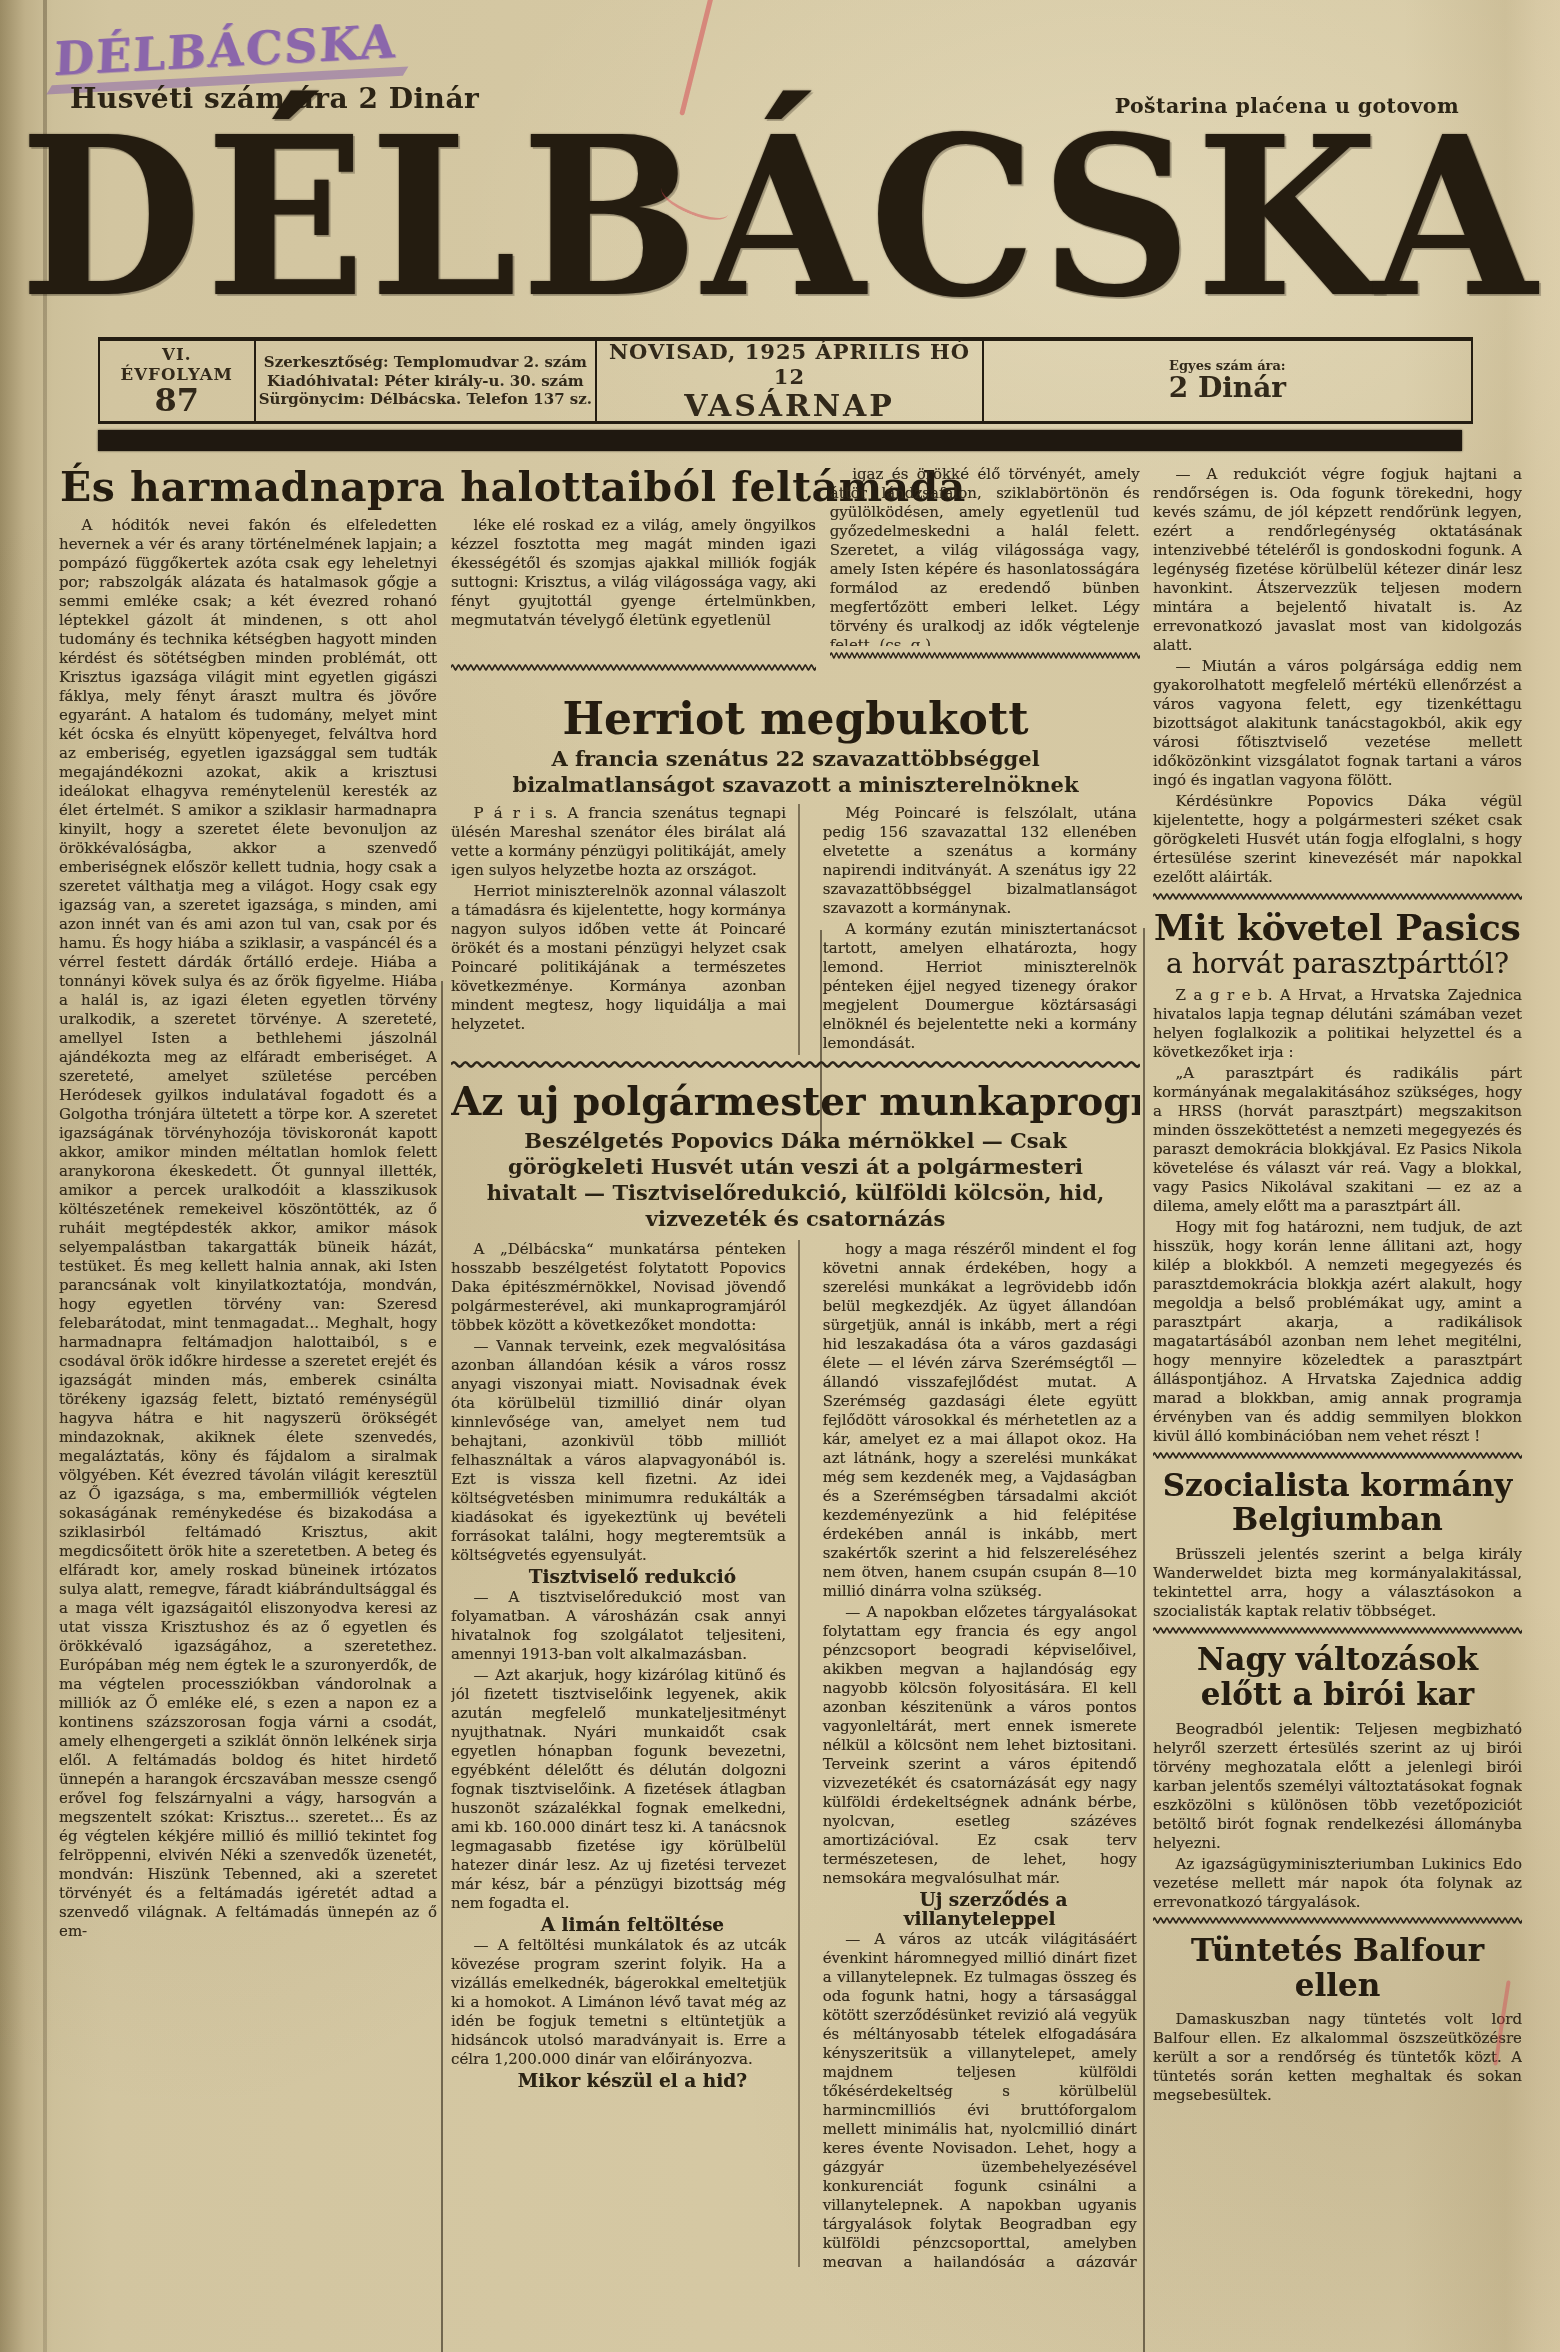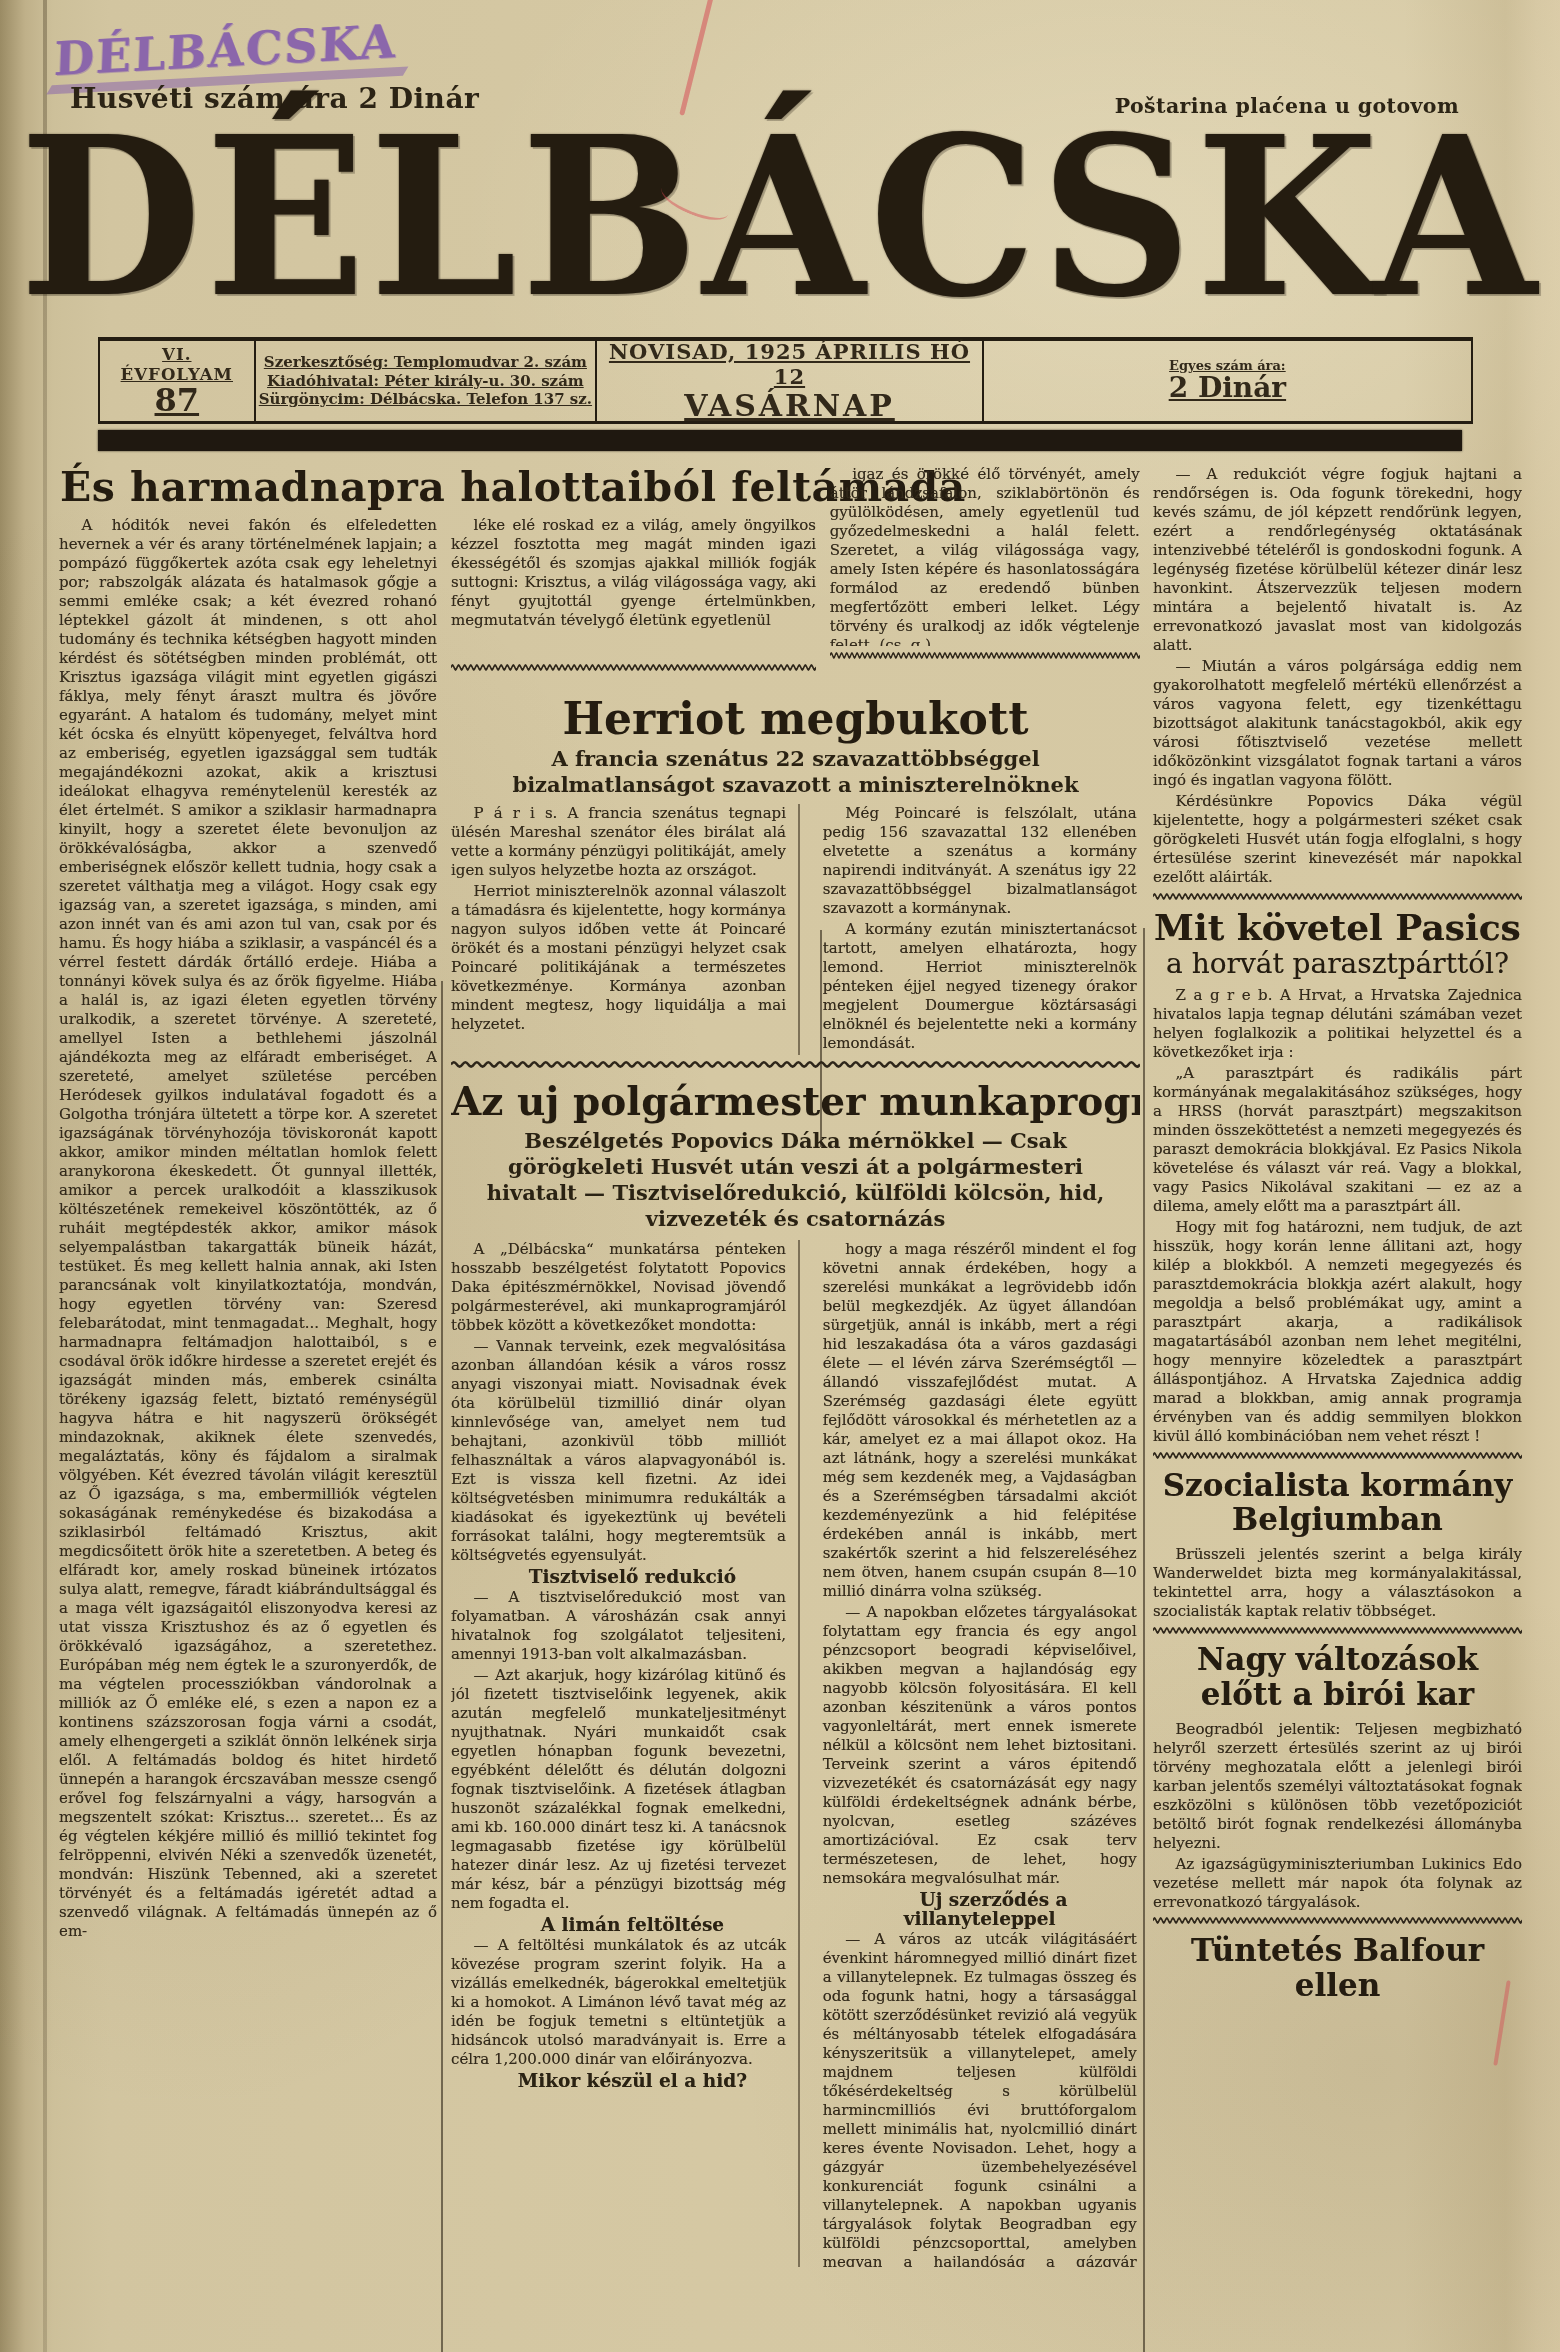--- a/index.html
+++ b/index.html
@@ -22,21 +22,21 @@
     background:rgba(124,82,174,.55);transform:skewX(-30deg);}
   .edition-note{position:absolute;left:70px;top:82px;font-size:28px;font-weight:bold;letter-spacing:0.5px;text-align:center;}
   .postage-note{position:absolute;right:101px;top:94px;font-size:20.5px;font-weight:bold;letter-spacing:0.4px;}
   .masthead{position:absolute;left:0;right:0;top:105px;text-align:center;
     font-size:210px;line-height:1.04;font-weight:bold;letter-spacing:3.9px;color:#241c10;
     transform:scaleY(1.04);transform-origin:top;
     text-shadow:2px 2px 0 rgba(36,28,16,.25), 0 0 2px rgba(36,28,16,.55);}
   
   .infobar{position:absolute;left:98px;right:87px;top:337px;height:80px;display:flex;
     border-top:4.9px solid #241d12;border-bottom:3.9px solid #241d12;
-    border-left:2.9px solid #241d12;border-right:2.9px solid #241d12;text-decoration:underline;}
+    border-left:2.9px solid #241d12;border-right:2.9px solid #241d12;}
   .infobar .cell{display:flex;flex-direction:column;justify-content:center;align-items:center;
     padding:2px 7.8px;border-right:2.9px solid #241d12;text-align:center;}
   .infobar .cell:last-child{border-right:none;}
   .c-issue{width:138px;}  .c-office{width:324px;}  .c-date{width:369px;}
   .c-subs{width:332px;}   .c-price{flex:1;}
   .vol-label{font-size:16.6px;font-weight:bold;letter-spacing:1px;}
   .issue-no{font-size:32px;font-weight:bold;line-height:1.05;}
   .office-line{font-size:15px;font-weight:bold;line-height:18.5px;white-space:nowrap;}
   .date-line{font-size:21px;font-weight:bold;letter-spacing:1px;}
   .day-name{font-size:30px;font-weight:bold;letter-spacing:2.9px;line-height:1.15;}
@@ -221,20 +221,21 @@
         </div>
       <div class="h-right">Nagy változások előtt a birói kar</div>
       <p>Beogradból jelentik: Teljesen megbizható helyről szerzett értesülés szerint az uj birói törvény meghozatala előtt a jelenlegi birói karban jelentős személyi változtatásokat fognak eszközölni s különösen több vezetőpoziciót betöltő birót fognak rendelkezési állományba helyezni.</p>
       <p>Az igazságügyminiszteriumban Lukinics Edo vezetése mellett már napok óta folynak az errevonatkozó tárgyalások.</p>
       <div class="wavy">
           <svg width="100%" height="8.8" viewBox="0 0 720 8" preserveAspectRatio="none">
             <path d="M0 4 q3 -4 6 0 q3 4 6 0 q3 -4 6 0 q3 4 6 0 q3 -4 6 0 q3 4 6 0 q3 -4 6 0 q3 4 6 0 q3 -4 6 0 q3 4 6 0 q3 -4 6 0 q3 4 6 0 q3 -4 6 0 q3 4 6 0 q3 -4 6 0 q3 4 6 0 q3 -4 6 0 q3 4 6 0 q3 -4 6 0 q3 4 6 0 q3 -4 6 0 q3 4 6 0 q3 -4 6 0 q3 4 6 0 q3 -4 6 0 q3 4 6 0 q3 -4 6 0 q3 4 6 0 q3 -4 6 0 q3 4 6 0 q3 -4 6 0 q3 4 6 0 q3 -4 6 0 q3 4 6 0 q3 -4 6 0 q3 4 6 0 q3 -4 6 0 q3 4 6 0 q3 -4 6 0 q3 4 6 0 q3 -4 6 0 q3 4 6 0 q3 -4 6 0 q3 4 6 0 q3 -4 6 0 q3 4 6 0 q3 -4 6 0 q3 4 6 0 q3 -4 6 0 q3 4 6 0 q3 -4 6 0 q3 4 6 0 q3 -4 6 0 q3 4 6 0 q3 -4 6 0 q3 4 6 0 q3 -4 6 0 q3 4 6 0 q3 -4 6 0 q3 4 6 0 q3 -4 6 0 q3 4 6 0 q3 -4 6 0 q3 4 6 0 q3 -4 6 0 q3 4 6 0 q3 -4 6 0 q3 4 6 0 q3 -4 6 0 q3 4 6 0 q3 -4 6 0 q3 4 6 0 q3 -4 6 0 q3 4 6 0 q3 -4 6 0 q3 4 6 0 q3 -4 6 0 q3 4 6 0 q3 -4 6 0 q3 4 6 0 q3 -4 6 0 q3 4 6 0 q3 -4 6 0 q3 4 6 0 q3 -4 6 0 q3 4 6 0 q3 -4 6 0 q3 4 6 0 q3 -4 6 0 q3 4 6 0 q3 -4 6 0 q3 4 6 0 q3 -4 6 0 q3 4 6 0 q3 -4 6 0 q3 4 6 0 q3 -4 6 0 q3 4 6 0 q3 -4 6 0 q3 4 6 0 q3 -4 6 0 q3 4 6 0 q3 -4 6 0 q3 4 6 0 q3 -4 6 0 q3 4 6 0 q3 -4 6 0 q3 4 6 0 q3 -4 6 0 q3 4 6 0 q3 -4 6 0 q3 4 6 0 q3 -4 6 0 q3 4 6 0 q3 -4 6 0 q3 4 6 0 q3 -4 6 0 q3 4 6 0 q3 -4 6 0 q3 4 6 0" fill="none" stroke="#2e261a" stroke-width="2.4"></path>
           </svg>
         </div>
       <div class="h-right">Tüntetés Balfour ellen</div>
+      <p>Damaskuszban nagy tüntetés volt lord Balfour ellen. Ez alkalommal öszszeütközésre került a sor a rendőrség és tüntetők közt. A tüntetés során ketten meghaltak és sokan megsebesültek.</p>
     </div>
 
     <div class="vrule vr1"></div>
     <div class="vrule vr2"></div>
     <div class="vrule vr3"></div>
   </div>
 
   <div class="red-mark rm1"></div>
   <div class="red-mark rm2"></div>
   <div class="red-mark rm3"></div>

